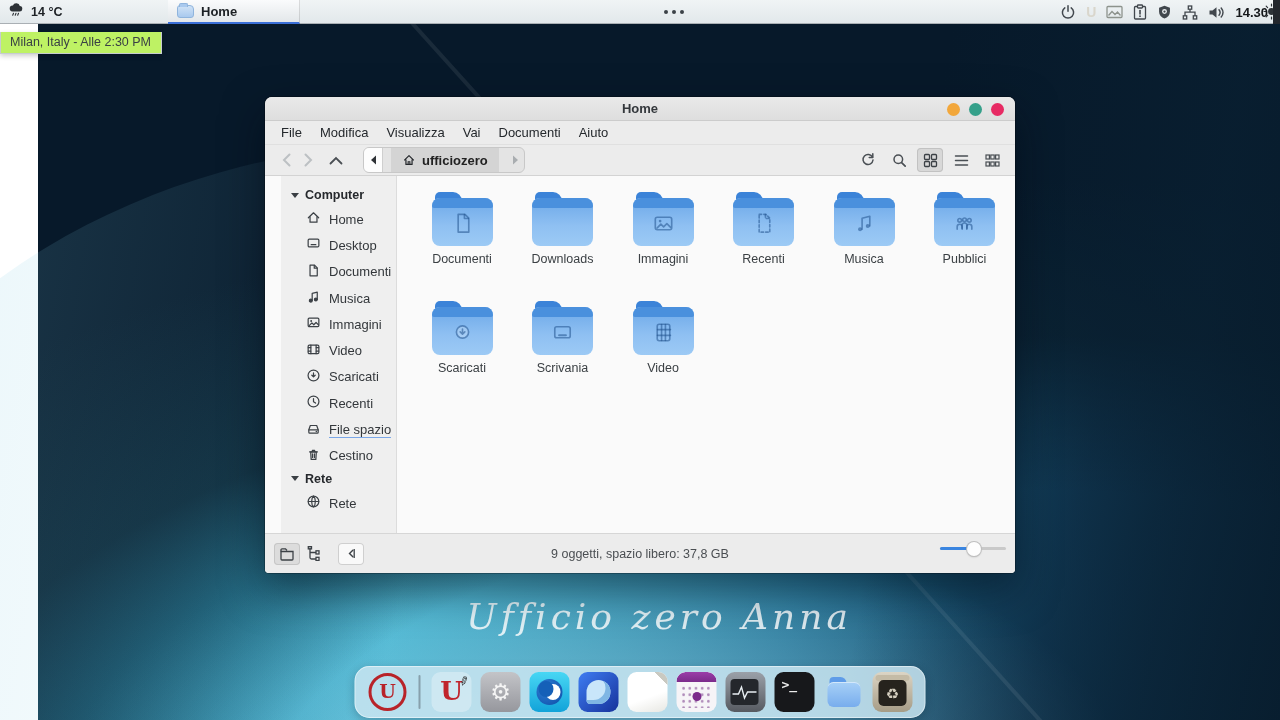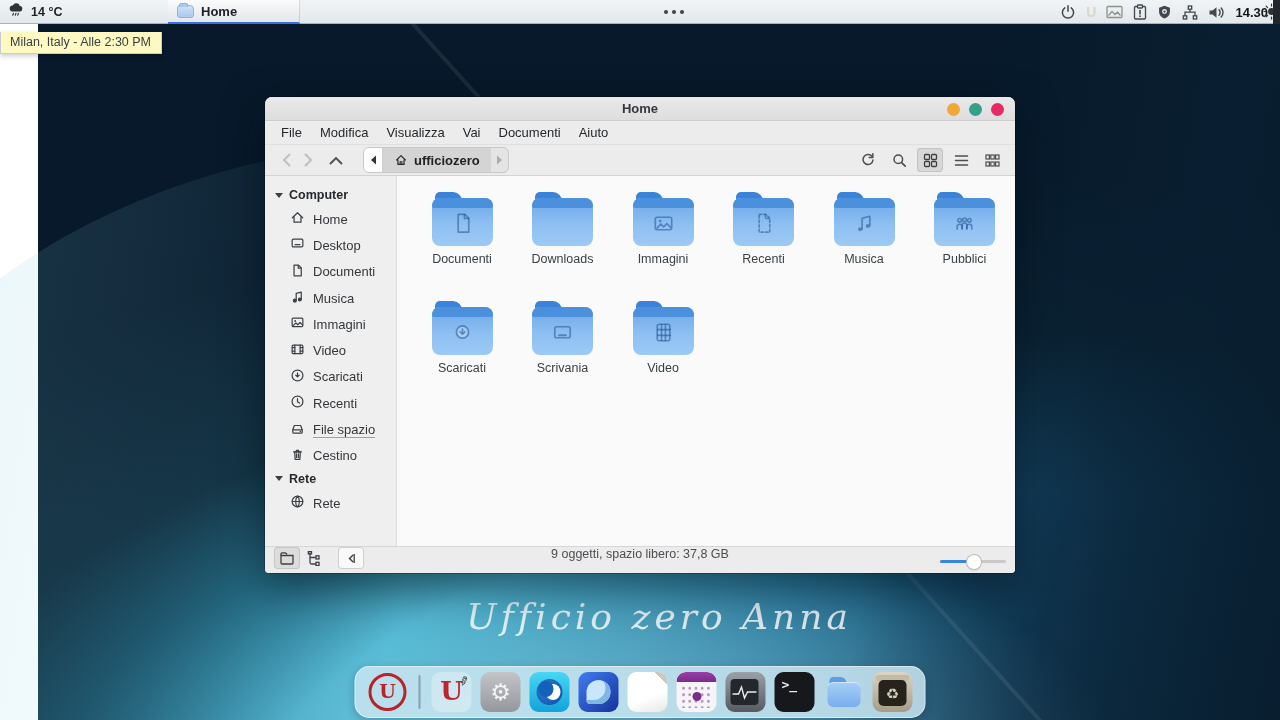--- a/index.html
+++ b/index.html
@@ -38,50 +38,50 @@
   .taskbtn .mini-folder{width:17px;height:13px;border-radius:3px 4px 3px 3px;
     background:linear-gradient(#cfe2f6,#a9c9ee);border:1px solid #8fb4dd;position:relative;}
   .taskbtn .mini-folder::before{content:"";position:absolute;left:1px;top:-3px;width:7px;height:3px;
     background:#a9c9ee;border:1px solid #8fb4dd;border-bottom:none;border-radius:2px 2px 0 0;}
   .taskbtn span{font-size:13px;font-weight:700;color:#1c2024;}
   .tray{position:absolute;right:12px;top:0;height:24px;display:flex;align-items:center;gap:10px;}
   .tray .ticon{display:flex;align-items:center;}
   .tray .uztray{font-size:14px;font-weight:800;color:#d9d6cc;}
   .clock{font-size:13px;font-weight:700;color:#15181b;}
   .show-desktop{position:absolute;right:0;top:0;width:7px;height:24px;background:#23272d;cursor:pointer;}
-  .tooltip{position:absolute;left:0;top:32px;z-index:39;background:#fef9c3;border:1px solid #c6ccd0;border-top:none;
+  .tooltip{position:absolute;left:0;top:32px;z-index:39;background:#bef264;border:1px solid #c6ccd0;border-top:none;
     padding:3px 10px 4px 9px;font-size:12.5px;color:#3a4045;box-shadow:0 2px 5px rgba(0,0,0,.2);}
 
   
   .window{position:absolute;left:265px;top:97px;width:750px;height:476px;border-radius:7px 7px 4px 4px;
     background:#fafafa;box-shadow:0 16px 42px rgba(0,10,20,.5),0 0 0 1px rgba(0,0,0,.25);z-index:30;
     display:flex;flex-direction:column;overflow:hidden;}
   .titlebar{height:24px;background:linear-gradient(#e9e9e9,#dedede);border-bottom:1px solid #ccc;
     position:relative;display:flex;align-items:center;justify-content:center;}
   .titlebar .title{font-size:13px;font-weight:600;color:#34383c;}
   .traffic{position:absolute;right:11px;top:0;height:24px;display:flex;align-items:center;gap:9px;}
   .traffic i{width:13px;height:13px;border-radius:50%;cursor:pointer;}
   .menubar{height:23px;background:#ececec;display:flex;align-items:center;padding-left:7px;}
   .menubar .mi{font-size:13px;color:#24282c;padding:2px 9px;cursor:pointer;border-radius:3px;}
   .toolbar{height:32px;background:#ececec;border-bottom:1px solid #d3d3d3;border-top:1px solid #e0e0e0;
     display:flex;align-items:center;padding:0 10px;}
   .navbtn{display:flex;align-items:center;justify-content:center;width:22px;height:24px;cursor:pointer;}
   .pathbar{display:flex;align-items:stretch;height:26px;margin-left:16px;border:1px solid #c8c8c8;
-    border-radius:6px;overflow:hidden;background:#e4e4e4;}
+    border-radius:6px;overflow:hidden;background:#e4e4e4;gap:8px;}
   .path-left{width:19px;background:#fdfdfd;display:flex;align-items:center;justify-content:center;
     border-right:1px solid #cfcfcf;cursor:pointer;}
   .path-main{display:flex;align-items:center;gap:6px;background:#d4d4d4;padding:0 11px;cursor:pointer;}
   .path-main span{font-size:13px;font-weight:700;color:#222;}
   .path-right{width:17px;display:flex;align-items:center;justify-content:center;cursor:pointer;}
   .tool-right{margin-left:auto;display:flex;align-items:center;gap:5px;}
   .tbtn{width:26px;height:24px;display:flex;align-items:center;justify-content:center;border-radius:4px;cursor:pointer;}
   .tbtn.active{background:#d8d8d8;box-shadow:inset 0 0 0 1px #c2c2c2;}
 
   .winbody{flex:1;display:flex;min-height:0;}
-  .sidebar{width:137px;background:#efefef;border-right:1px solid #dcdcdc;padding-top:9px;overflow:hidden;}
+  .sidebar{width:137px;background:#efefef;border-right:1px solid #dcdcdc;padding-top:9px;overflow:hidden;margin-left:16px;}
   .sec-h{display:flex;align-items:center;gap:6px;padding:3px 0 4px 10px;cursor:pointer;}
   .sec-h .tri{width:0;height:0;border-left:4.5px solid transparent;border-right:4.5px solid transparent;
     border-top:5.5px solid #3a3f44;}
   .sec-h span{font-size:12.5px;font-weight:700;color:#26292d;}
   .s-item{display:flex;align-items:center;gap:8px;height:26.3px;padding-left:25px;cursor:pointer;}
   .s-item svg{flex:none;}
   .s-item span{font-size:13px;color:#33373b;white-space:nowrap;}
   .s-item span.uline{border-bottom:1px solid #7aa7e8;}
 
   .content{flex:1;background:#fafafa;padding:13px 0 0 15px;}
@@ -90,21 +90,21 @@
   .folder{position:relative;width:61px;height:56px;margin:0 auto;}
   .folder .tab{position:absolute;left:3px;top:0;width:27px;height:15px;background:#3b83d8;border-radius:5px 9px 0 0;}
   .folder .fbody{position:absolute;left:0;top:6px;width:61px;height:48px;border-radius:8px;
     background:linear-gradient(180deg,#5c9ee4 0%,#79b1ec 22%,#8fc0f2 58%,#9ccaf5 100%);
     box-shadow:inset 0 1px 0 rgba(255,255,255,.3);display:flex;align-items:center;justify-content:center;}
   .folder .fbody::before{content:"";position:absolute;top:0;left:0;right:0;height:10px;
     background:#4a90dd;border-radius:8px 8px 2px 2px;}
   .folder .glyph{position:relative;margin-top:7px;opacity:.95;}
   .file-label{margin-top:4px;font-size:12.5px;color:#3b4044;}
 
-  .statusbar{height:27px;background:#ececec;border-top:1px solid #d6d6d6;display:flex;align-items:flex-start;
+  .statusbar{height:40px;background:#ececec;border-top:1px solid #d6d6d6;display:flex;align-items:center;
     padding:0 9px;position:relative;}
   .sbtn{width:26px;height:22px;border-radius:4px;display:flex;align-items:center;justify-content:center;
     cursor:pointer;background:transparent;}
   .sbtn.active{background:#dcdcdc;box-shadow:inset 0 0 0 1px #c6c6c6;}
   .sbtn.boxed{margin-left:12px;background:#f9f9f9;box-shadow:inset 0 0 0 1px #cfcfcf;}
   .status-text{position:absolute;left:0;right:0;text-align:center;font-size:12.5px;color:#4a4e52;pointer-events:none;}
   .zoomslider{margin-left:auto;display:flex;align-items:center;width:66px;height:100%;position:relative;cursor:pointer;}
   .zoomslider .track{position:absolute;left:0;right:0;top:13px;height:3px;border-radius:2px;background:#c9c9c9;}
   .zoomslider .fill{position:absolute;left:0;width:33px;top:13px;height:3px;border-radius:2px;background:#3a85e0;}
   .zoomslider .handle{position:absolute;left:27px;top:7.5px;width:14px;height:14px;border-radius:50%;

